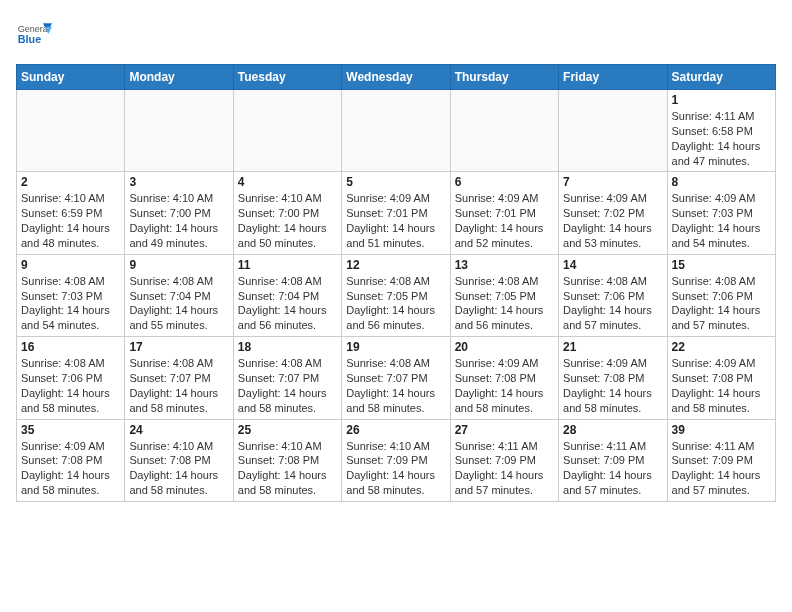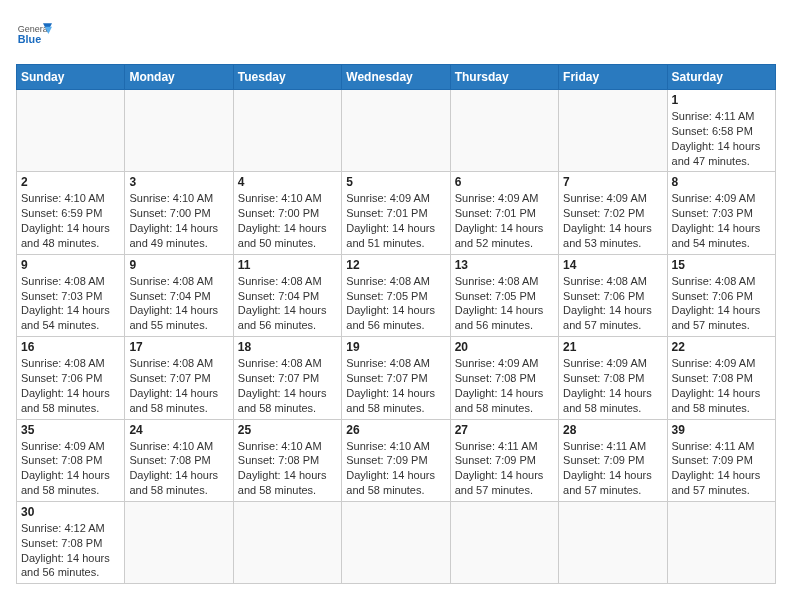--- a/index.html
+++ b/index.html
@@ -331,30 +331,15 @@
 and 57 minutes.</div>
           </td>
           <td>
             <div class="day-number">39</div>
             <div class="day-info" style="white-space: pre-line;">Sunrise: 4:11 AM
 Sunset: 7:09 PM
 Daylight: 14 hours
 and 57 minutes.</div>
           </td>
         </tr>
-        <tr class="last-row">
-          <td>
-            <div class="day-number">30</div>
-            <div class="day-info" style="white-space: pre-line;">Sunrise: 4:12 AM
-Sunset: 7:08 PM
-Daylight: 14 hours
-and 56 minutes.</div>
-          </td>
-          <td class="empty"></td>
-          <td class="empty"></td>
-          <td class="empty"></td>
-          <td class="empty"></td>
-          <td class="empty"></td>
-          <td class="empty"></td>
-        </tr>
       </tbody>
   </table>
 </div>
 
 </body></html>

